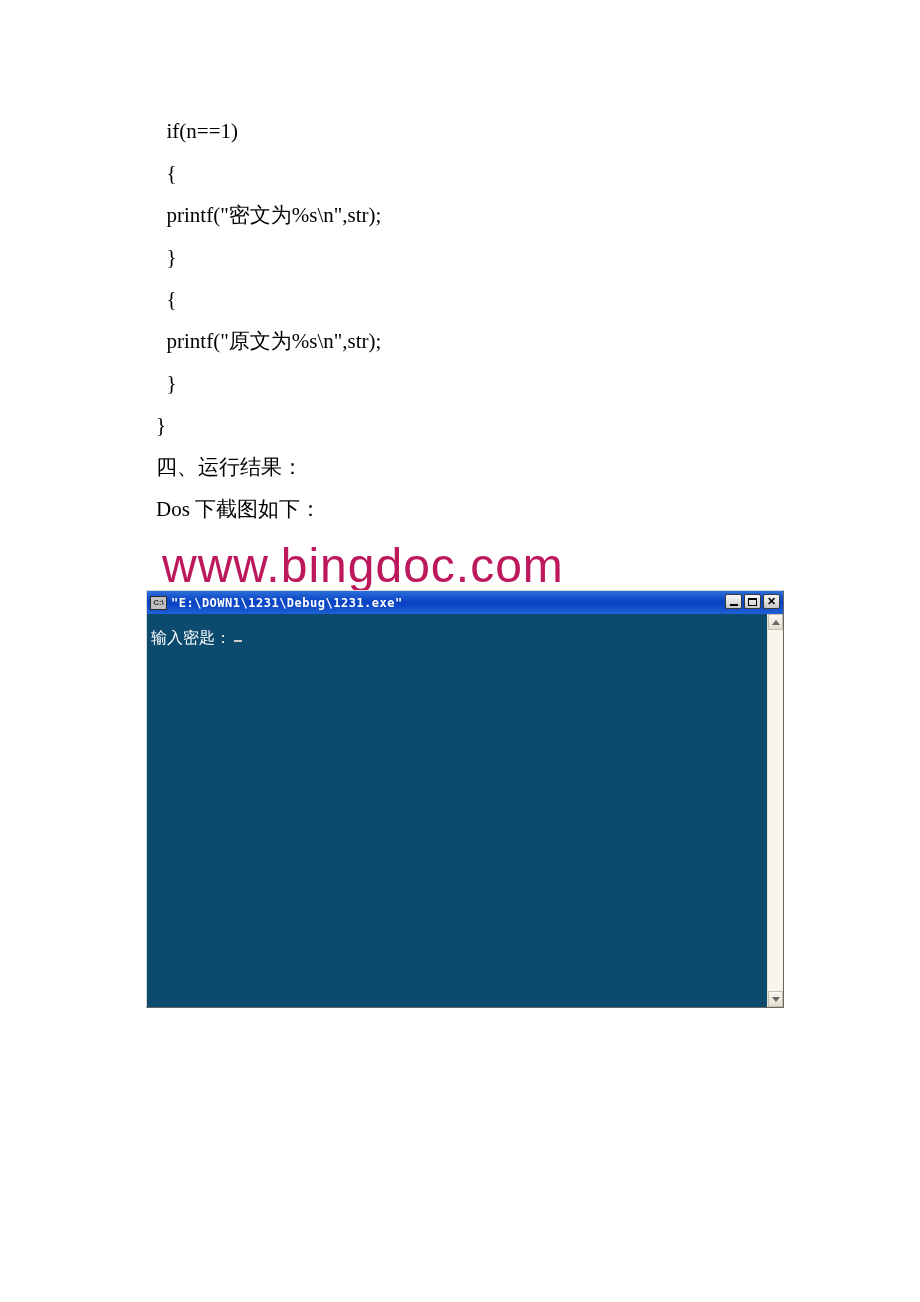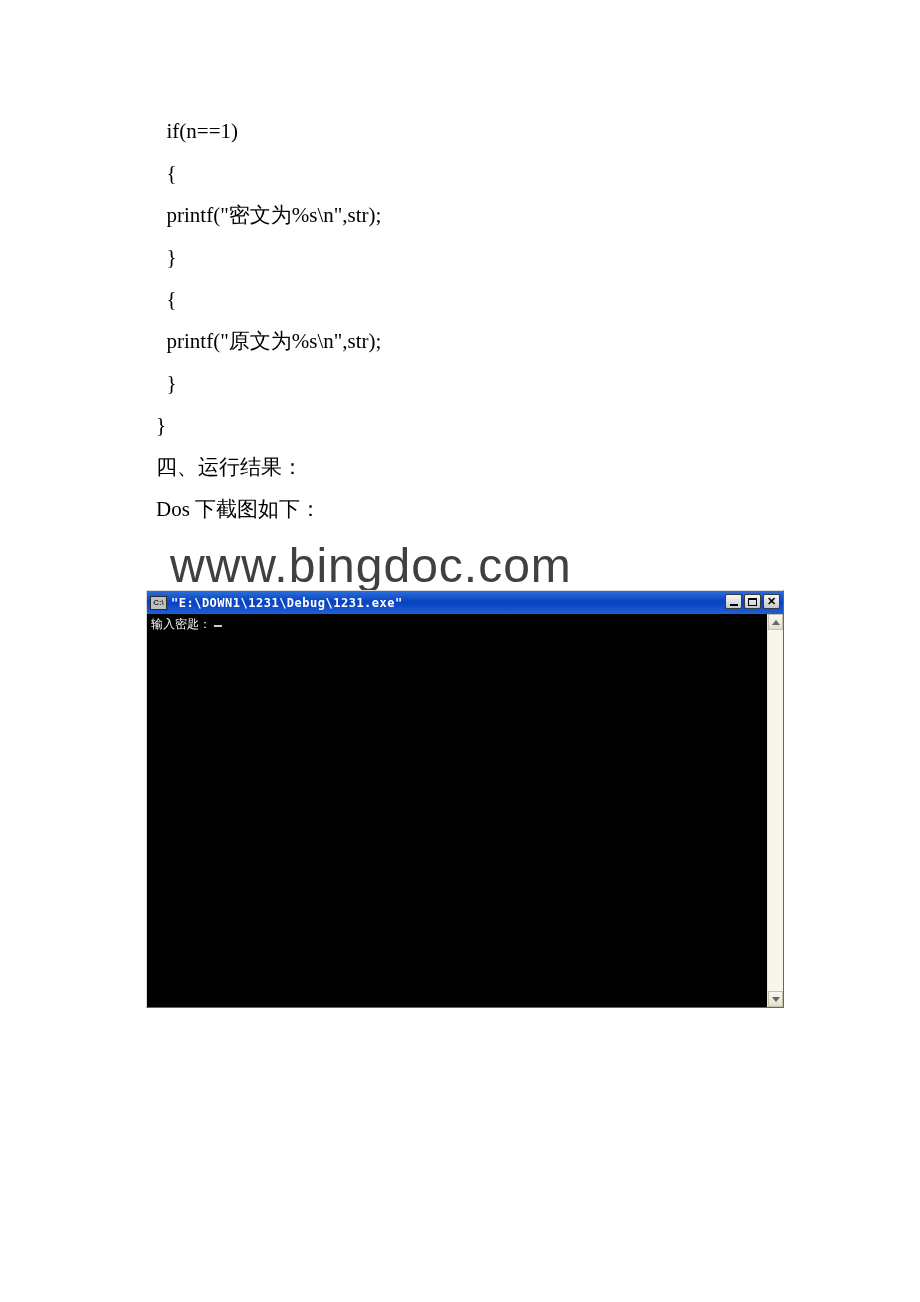--- a/index.html
+++ b/index.html
@@ -22,23 +22,23 @@
     .code-line {
       font-size: 21px;
       line-height: 2.0;
       color: #000;
       font-family: "Times New Roman", "SimSun", serif;
       white-space: pre;
     }
     .watermark {
       position: absolute;
       top: 538px;
-      left: 170px;
+      left: 162px;
       font-size: 48px;
-      color: #404040;
+      color: #be185d;
       font-family: Arial, sans-serif;
       letter-spacing: 1px;
       z-index: 0;
       pointer-events: none;
     }
     .screenshot-container {
       position: absolute;
       top: 590px;
       left: 146px;
       width: 638px;
@@ -117,24 +117,24 @@
       font-size: 11px;
       font-weight: bold;
       color: #000;
     }
     .console-area {
       display: flex;
       height: calc(100% - 23px);
     }
     .console-body {
       flex: 1;
-      background: #000000;
-      padding: 2px 4px;
+      background: #0c4a6e;
+      padding: 14px 4px;
       font-family: "SimSun", "NSimSun", monospace;
-      font-size: 12px;
+      font-size: 16px;
       color: #ffffff;
       position: relative;
     }
     .console-text {
       color: #ffffff;
       display: inline;
     }
     .cursor {
       width: 8px;
       height: 2px;

